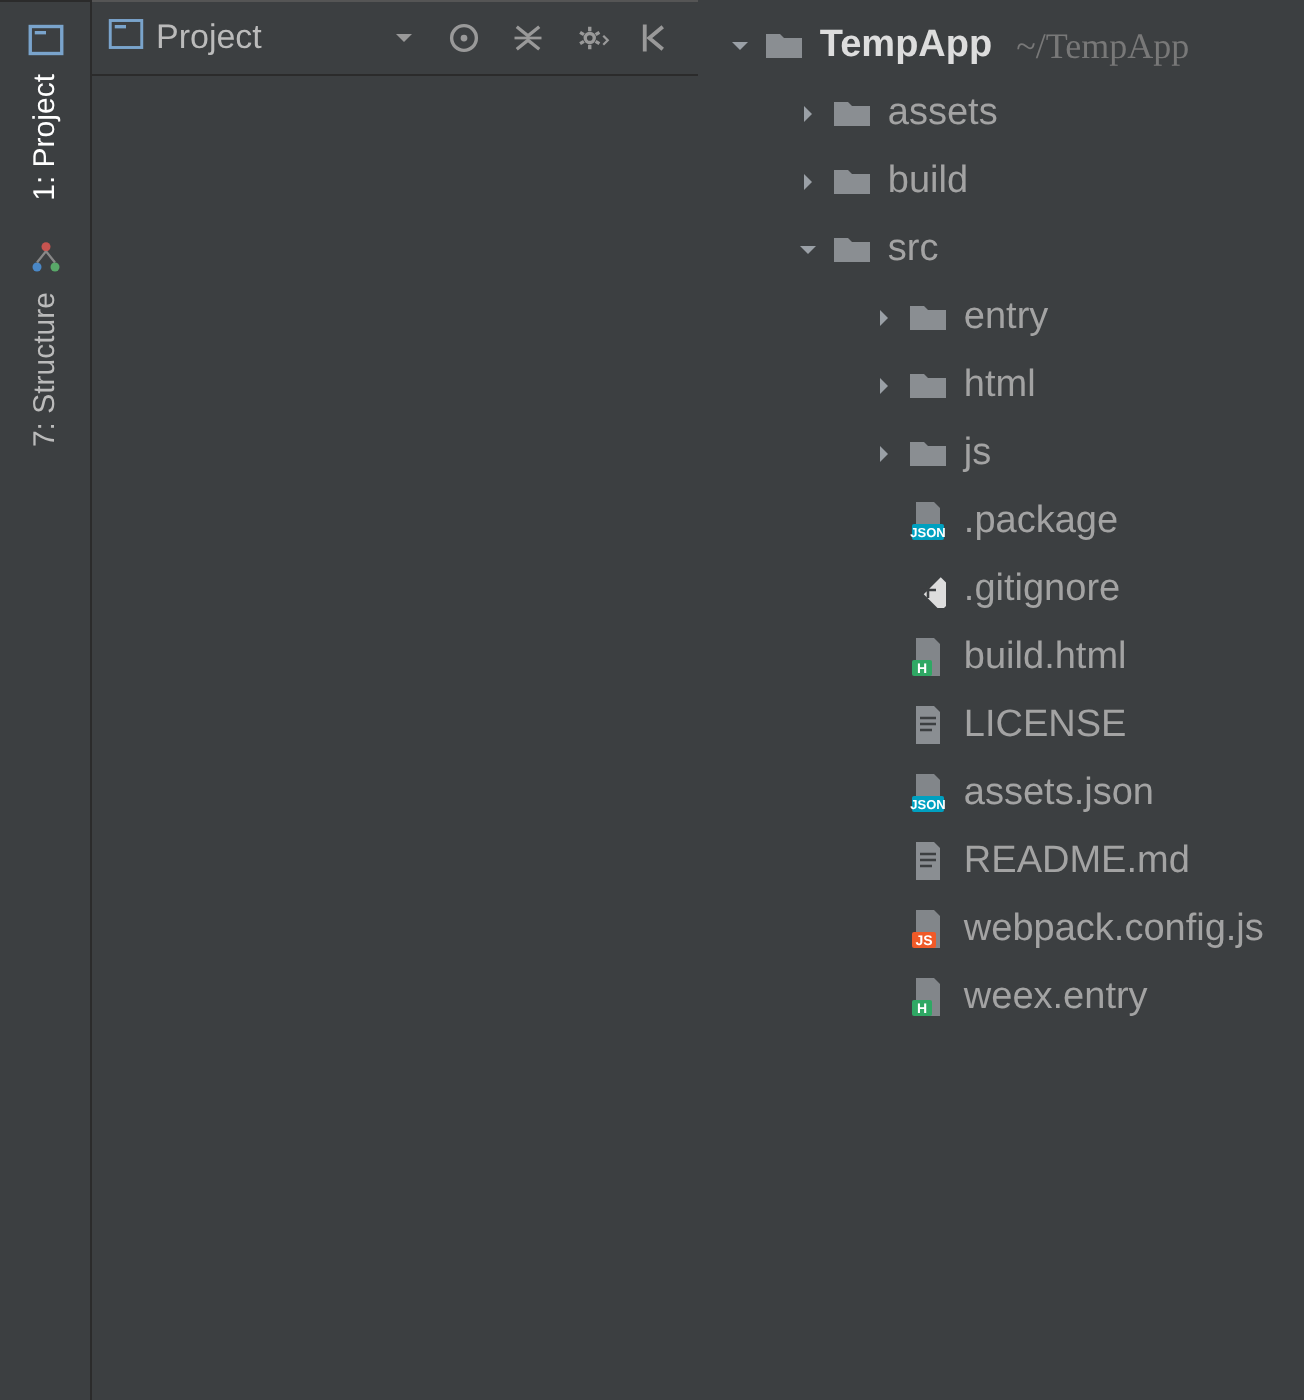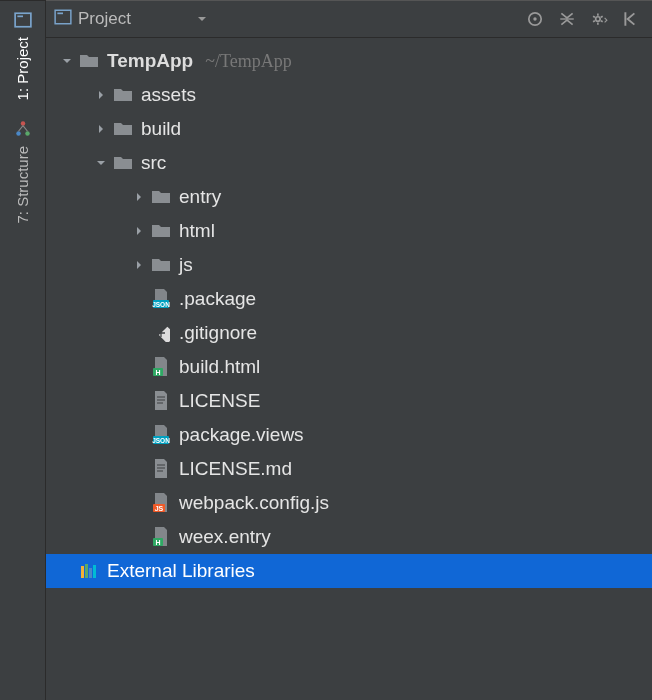--- a/index.html
+++ b/index.html
@@ -35,21 +35,21 @@
     writing-mode: vertical-rl;
     transform: rotate(180deg);
     font-size: 15px;
     color: #bbbbbb;
     line-height: 1;
   }
   .rail-item.active .rail-label { color: #ffffff; }
   .main {
     flex: 1;
     display: flex;
-    flex-direction: column;
+    flex-direction: row;
     background: #3c3f41;
   }
   .toolbar {
     height: 38px;
     background: #3c3f41;
     border-top: 1px solid #555;
     border-bottom: 1px solid #2b2b2b;
     display: flex;
     align-items: center;
     padding: 0 8px;
@@ -102,21 +102,21 @@
   .node-icon {
     width: 22px;
     height: 22px;
     margin-right: 7px;
     flex-shrink: 0;
     display: flex;
     align-items: center;
     justify-content: center;
   }
   .label {
-    color: #e5e5e5;
+    color: #a3a3a3;
     font-size: 19px;
   }
   .row.selected .label { color: #fff; }
   .label.bold { font-weight: 700; color: #ddd; }
   .label.hint { color: #787878; margin-left: 12px; font-size: 18px; font-family: Liberation Serif, serif; }
   .indent { display: inline-block; flex-shrink: 0; }
   
   
   .ic-folder { fill: #8a8e92; }
   .ic-json-badge { fill: #00a0c0; }
@@ -342,31 +342,31 @@
     </div>
     <div class="row">
       <span class="indent" style="width:96px"></span>
       <span class="node-icon">
           <svg width="18" height="20" viewBox="0 0 18 20">
             <path class="ic-text" d="M3 0h9l3 3v16H3z" opacity="0.9"></path>
             <rect class="ic-json-badge" x="1" y="11" width="16" height="8" rx="1"></rect>
             <text x="9" y="17.5" font-size="6.5" text-anchor="middle" fill="#fff" font-weight="700">JSON</text>
           </svg>
         </span>
-      <span class="label">package.views</span>
+      <span class="label">assets.json</span>
     </div>
     <div class="row">
       <span class="indent" style="width:96px"></span>
       <span class="node-icon">
           <svg width="16" height="20" viewBox="0 0 16 20">
             <path class="ic-text" d="M2 0h9l3 3v16H2z"></path>
             <path d="M4 6h8M4 9h8M4 12h6" stroke="#3c3f41" stroke-width="1.2"></path>
           </svg>
         </span>
-      <span class="label">LICENSE.md</span>
+      <span class="label">README.md</span>
     </div>
     <div class="row">
       <span class="indent" style="width:96px"></span>
       <span class="node-icon">
           <svg width="18" height="20" viewBox="0 0 18 20">
             <path class="ic-text" d="M3 0h9l3 3v16H3z" opacity="0.9"></path>
             <rect class="ic-js-badge" x="1" y="11" width="12" height="8" rx="1"></rect>
             <text x="7" y="17.5" font-size="7" text-anchor="middle" fill="#fff" font-weight="700">JS</text>
           </svg>
         </span>
@@ -377,27 +377,15 @@
       <span class="node-icon">
           <svg width="18" height="20" viewBox="0 0 18 20">
             <path class="ic-text" d="M3 0h9l3 3v16H3z" opacity="0.9"></path>
             <rect class="ic-html-badge" x="1" y="11" width="10" height="8" rx="1"></rect>
             <text x="6" y="17.5" font-size="7" text-anchor="middle" fill="#fff" font-weight="700">H</text>
           </svg>
         </span>
       <span class="label">weex.entry</span>
     </div>
 
-    <div class="row selected">
-      <span class="indent" style="width:24px"></span>
-      <span class="node-icon">
-        <svg width="20" height="18" viewBox="0 0 20 18">
-          <rect x="2" y="4" width="3" height="12" fill="#f2b134"></rect>
-          <rect x="6" y="2" width="3" height="14" fill="#59a869"></rect>
-          <rect x="10" y="6" width="3" height="10" fill="#4a88c7"></rect>
-          <rect x="14" y="3" width="3" height="13" fill="#00bcd4"></rect>
-        </svg>
-      </span>
-      <span class="label">External Libraries</span>
-    </div>
 
   </div>
 </div>
 
 </body></html>

